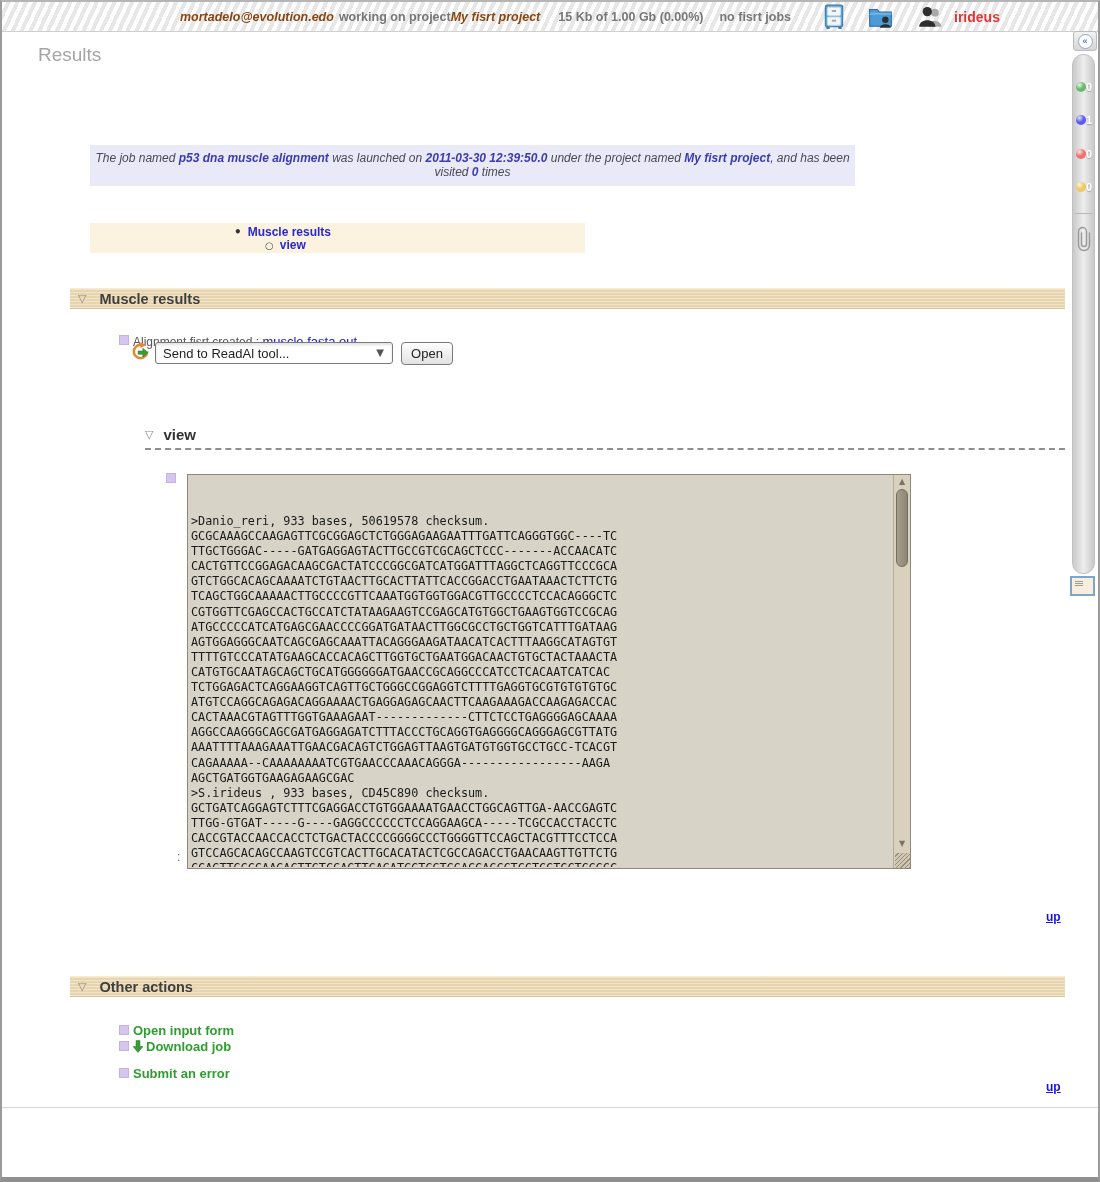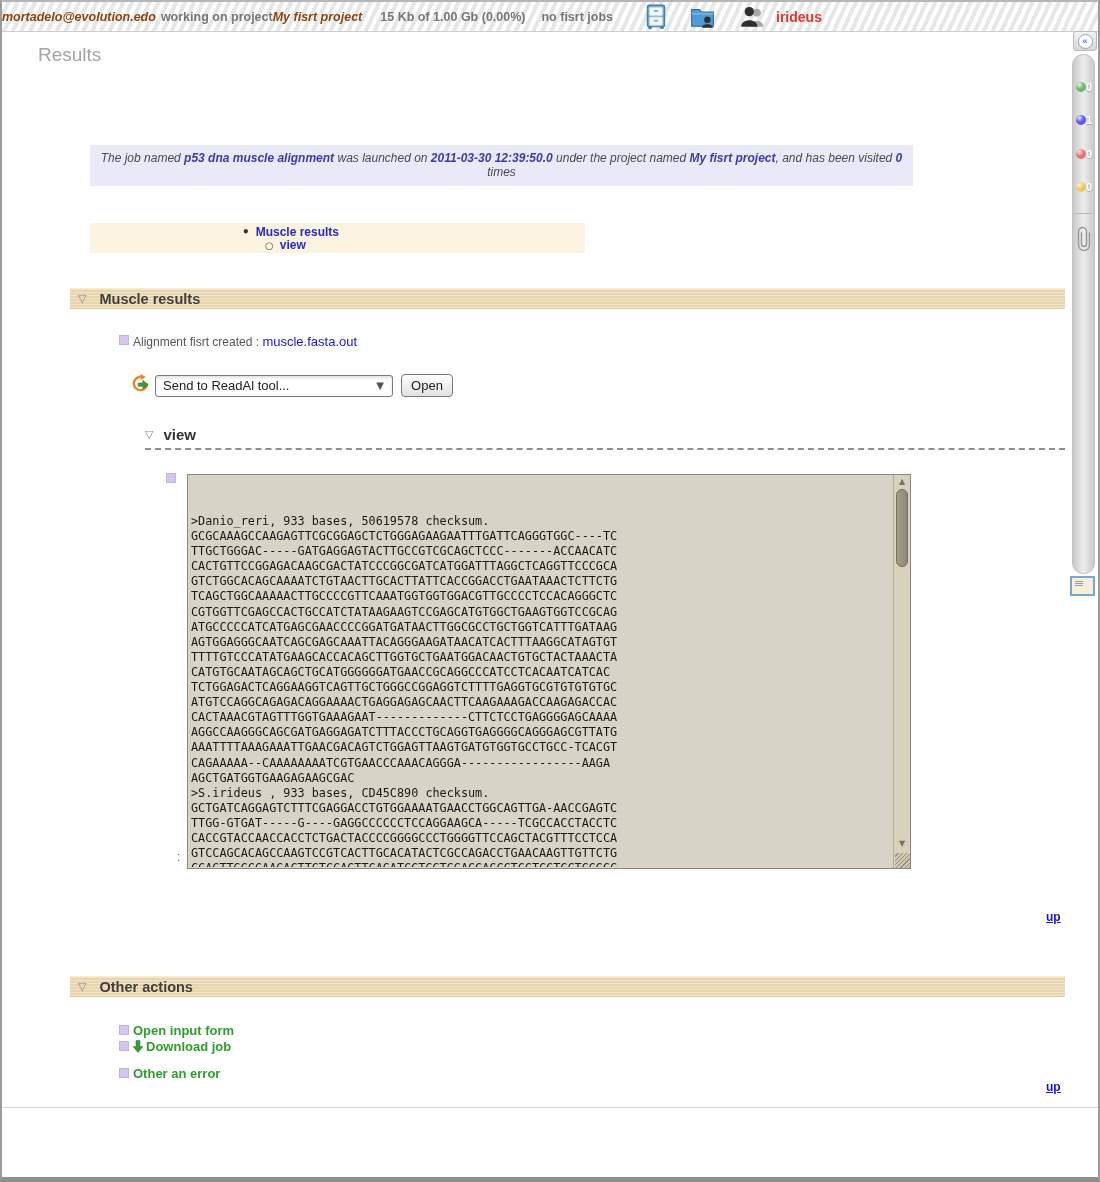--- a/index.html
+++ b/index.html
@@ -5,61 +5,61 @@
   html,body{margin:0;padding:0;width:1100px;height:1182px;background:#fff;overflow:hidden;
     font-family:"Liberation Sans",sans-serif;}
   .page{position:relative;width:1096px;height:1175px;background:#fff;
     border-left:2px solid #9b9b9b;border-right:2px solid #9b9b9b;
     border-top:2px solid #b5b5b5;border-bottom:5px solid #8f8f8f;}
 
   
   .topbar{position:absolute;left:0;top:0;width:100%;height:30px;
     background:repeating-linear-gradient(115deg,#ffffff 0px,#ffffff 4px,#e7e7e7 4px,#e7e7e7 8px);
     border-bottom:1px solid #cfcfcf;display:flex;align-items:center;
-    font-size:12.5px;font-weight:bold;box-sizing:border-box;}
+    font-size:12.5px;font-weight:bold;padding-left:178px;box-sizing:border-box;}
   .tb-user,.tb-project{color:#8a4510;font-style:italic;}
   .tb-gray{color:#777;}
   .tb-working{margin-left:5px;}
   .tb-quota{margin-left:18px;}
   .tb-jobs{margin-left:16px;}
   .tb-ic{display:inline-flex;align-items:center;}
   .tb-logout{color:#e63333;margin-left:10px;text-decoration:none;font-size:14px;}
 
   
   .results-title{position:absolute;left:36px;top:42px;font-size:19px;font-weight:normal;color:#a5a5a5;}
   .tool-title{position:absolute;left:68px;top:93px;width:995px;text-align:center;
     font-size:21px;font-weight:bold;color:#3a3a3a;}
 
   
-  .jobinfo{position:absolute;left:88px;top:143px;width:823px;height:41px;background:#e9e9f8;
+  .jobinfo{position:absolute;left:88px;top:143px;width:765px;height:41px;background:#e9e9f8;
     font-size:12px;font-style:italic;color:#4a4a55;text-align:center;padding-top:6px;box-sizing:border-box;line-height:14px;}
   .jobinfo b{color:#3c3cb0;}
 
   
   .tocbox{position:absolute;left:88px;top:221px;width:495px;height:30px;background:#fbf2df;
     font-size:12px;font-weight:bold;}
-  .toc-row1{position:absolute;left:152px;top:2px;color:#2929cc;}
+  .toc-row1{position:absolute;left:144px;top:2px;color:#2929cc;}
   .toc-row2{position:absolute;left:175px;top:15px;color:#2929cc;}
   .toc-bullet{color:#333;margin-right:6px;font-family:"DejaVu Sans",sans-serif;}
   .toc-circle{color:#555;margin-right:6px;font-size:10px;font-family:"DejaVu Sans",sans-serif;}
   .tocbox a{color:#2929cc;text-decoration:none;}
 
   
   .secbar{position:absolute;left:68px;width:995px;height:21px;
     background:#ecd9b2 repeating-linear-gradient(0deg,rgba(255,255,255,.28) 0 1px,rgba(0,0,0,0.02) 1px 3px);
     border-top:1px solid #f6ecd6;border-bottom:1px solid #dcc597;
     display:flex;align-items:center;box-sizing:border-box;}
   .tri{font-family:"DejaVu Sans",sans-serif;color:#8a8a8a;font-size:11px;margin-left:8px;}
   .secbar-title{font-size:14.5px;font-weight:bold;color:#3f3f3f;margin-left:13px;}
 
   
   .sq-bullet{position:absolute;width:8px;height:8px;background:#d5c6ee;border:1px solid #c4b2e4;}
   .file-line{position:absolute;left:131px;top:332px;font-size:12px;color:#555;}
   .file-link{color:#1515dd;font-weight:normal;font-size:13px;text-decoration:none;}
-  .send-row{position:absolute;left:129px;top:372px;display:flex;align-items:center;}
+  .send-row{position:absolute;left:129px;top:340px;display:flex;}
   .sendto-icon{margin-right:5px;}
   .select{width:238px;height:22px;border:1px solid #7a7a7a;border-radius:3px;background:#fff;
     box-shadow:inset 0 2px 3px rgba(0,0,0,.12);display:flex;align-items:center;
     font-size:13px;color:#222;padding-left:7px;box-sizing:border-box;position:relative;}
   .sel-arrow{position:absolute;right:8px;top:4px;font-size:10px;color:#555;font-family:"DejaVu Sans",sans-serif;}
   .send-btn{margin-left:8px;width:52px;height:23px;border:1px solid #7a7a7a;border-radius:4px;
     background:linear-gradient(#fefefe,#e2e2e2);font-size:13px;color:#222;
     font-family:"Liberation Sans",sans-serif;}
 
   .view-hdr{position:absolute;left:143px;top:424px;width:920px;border-bottom:2px dashed #8f8f8f;
@@ -257,21 +257,21 @@
     <span class="dl-icon">
       <svg width="10" height="13" viewBox="0 0 10 12">
           <path d="M3 0h4v6h3l-5 6-5-6h3z" fill="#3a9a3a" stroke="#2a7a2a" stroke-width="0.5"></path>
         </svg>
     </span>
     <span>Download job</span>
   </a>
 
   <div class="sq-bullet" style="left:117px;top:1066px;"></div>
   <a href="#" class="action-link" style="top:1064px;">
-    <span>Other an error</span>
+    <span>Submit an error</span>
   </a>
 
   <a href="#" class="uplink" style="left:1044px;top:1078px;">up</a>
 
   <div class="footer-line"></div>
 
   <div class="collapse-btn">
     <div class="collapse-circle">«</div>
   </div>
 

